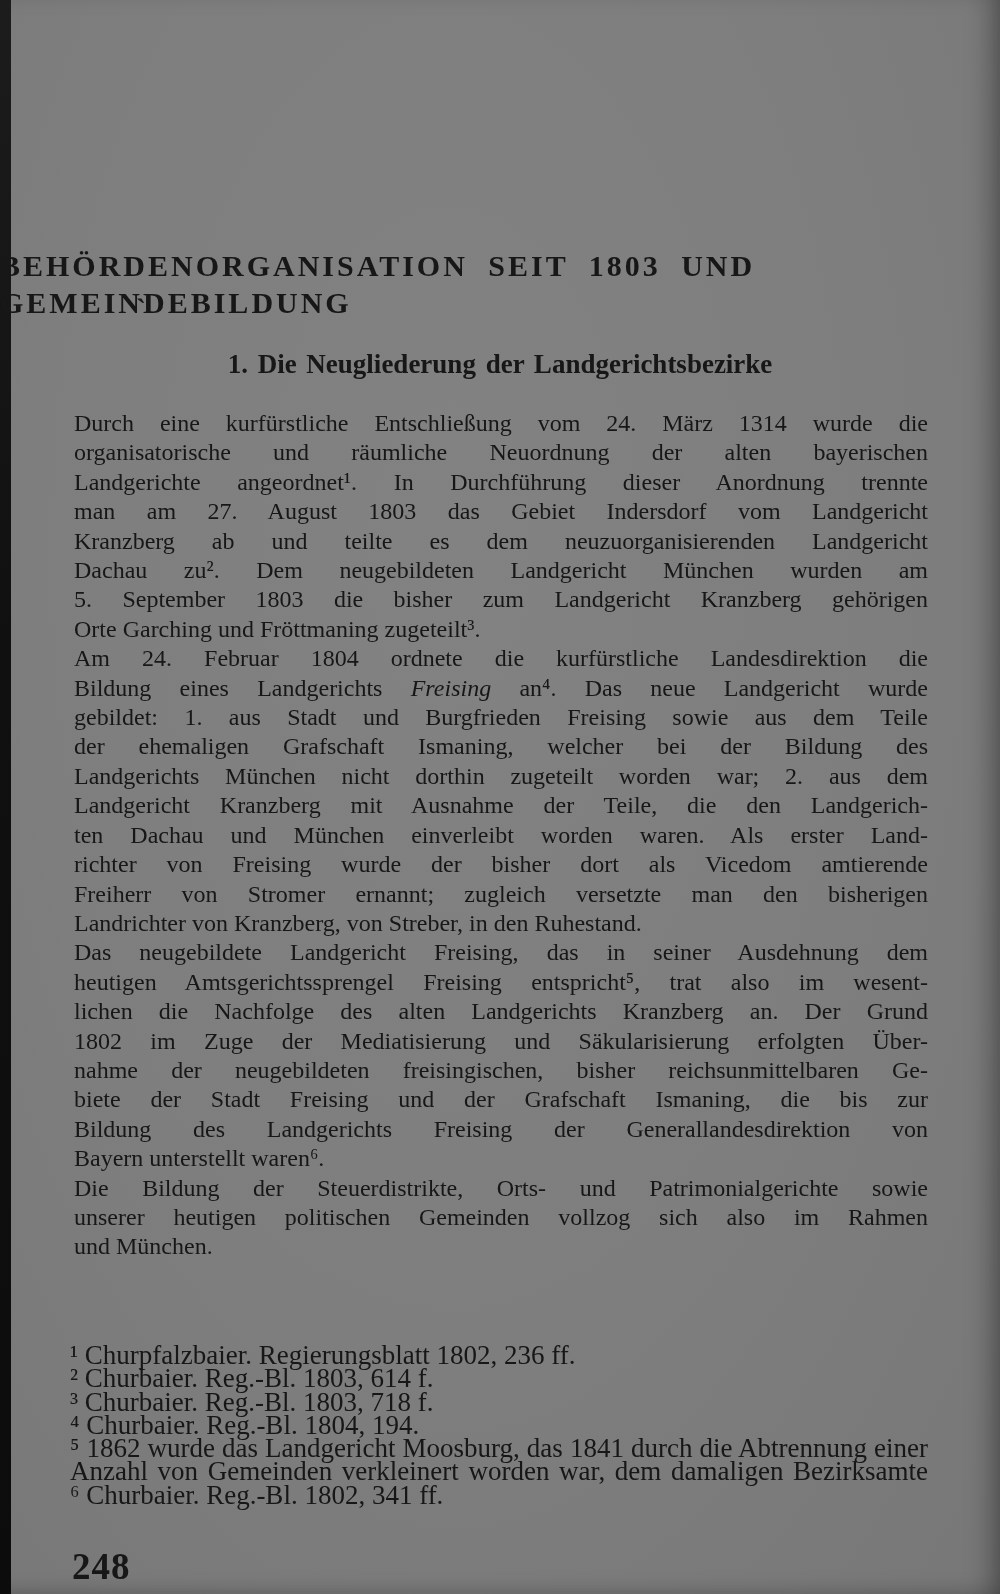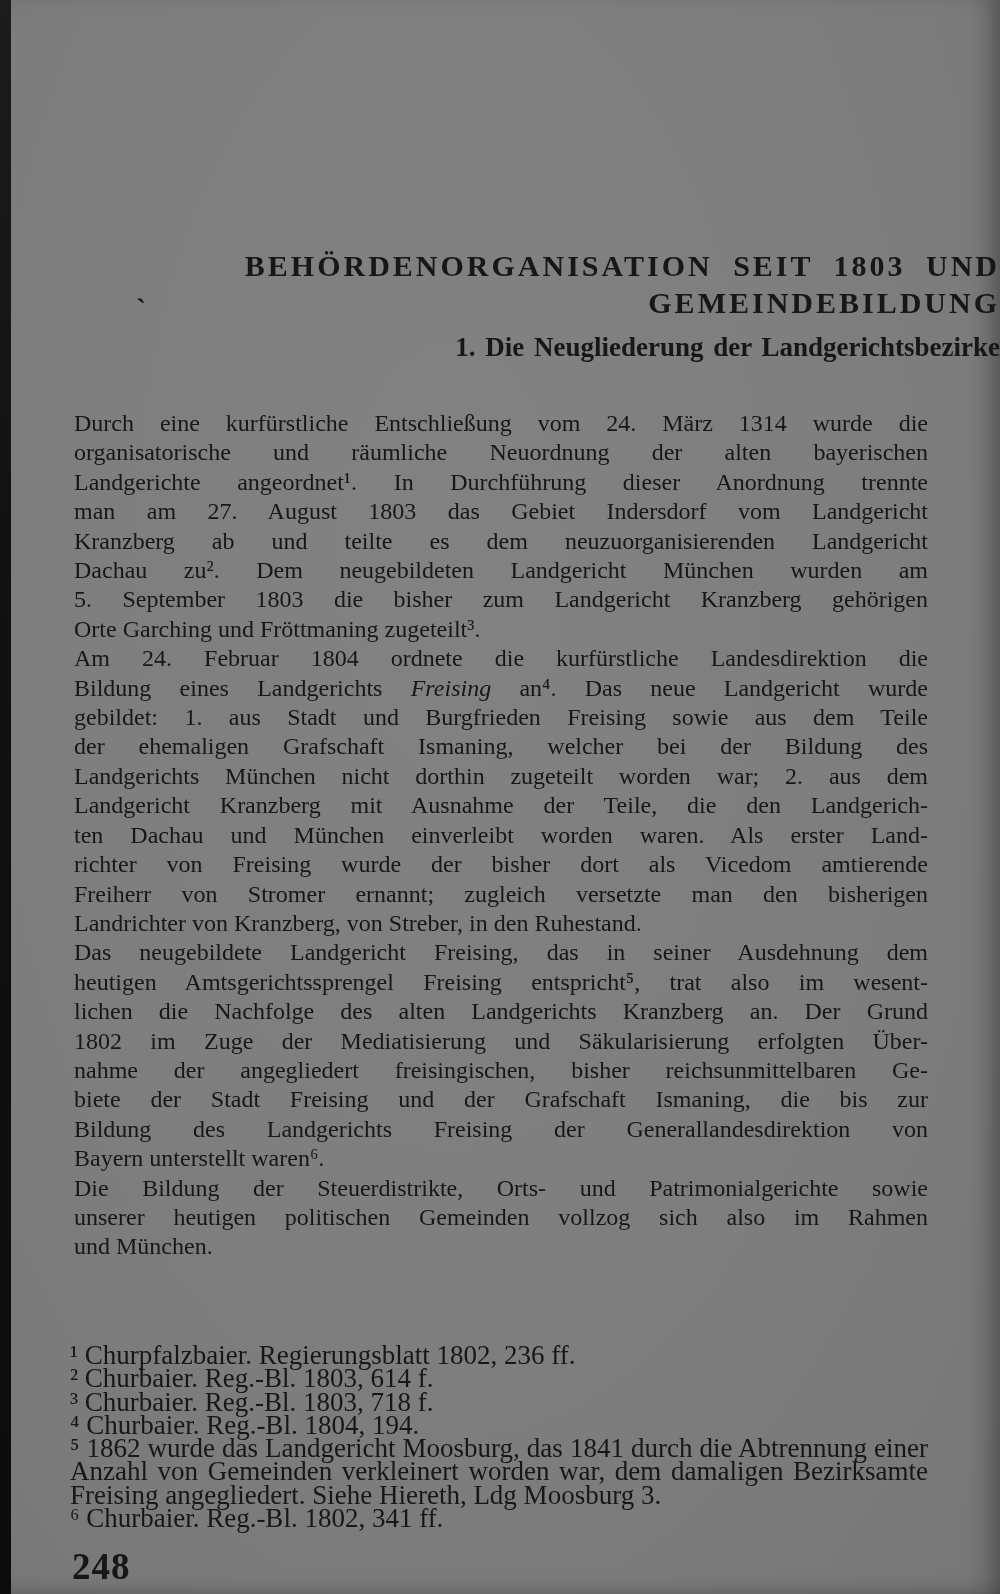--- a/index.html
+++ b/index.html
@@ -22,41 +22,41 @@
     position: absolute;
     left: 0; top: 0;
     width: 11px; height: 100%;
     background: linear-gradient(180deg, #1c1c1c 0%, #101010 40%, #0c0c0c 100%);
   }
 
   .heading {
     position: absolute;
     top: 247px; left: 0;
     width: 100%;
-    text-align: right;
+    text-align: left;
     font-weight: bold;
     line-height: 37px;
     font-size: 30px;
     letter-spacing: 3px;
     word-spacing: 10px;
   }
 
   .stray-mark {
     position: absolute;
     left: 136px; top: 292px;
     font-size: 30px;
     font-weight: bold;
     color: #1a1a1a;
   }
 
   .section-title {
     position: absolute;
-    top: 332px; left: 0;
+    top: 349px; left: 0;
     width: 100%;
-    text-align: right;
+    text-align: center;
     font-size: 27px;
     font-weight: bold;
     word-spacing: 3px;
   }
 
   .body-text {
     position: absolute;
     left: 74px; top: 409px;
     width: 854px;
     font-size: 24px;
@@ -118,35 +118,34 @@
       <div class="line">Landgerichts München nicht dorthin zugeteilt worden war; 2. aus dem</div>
       <div class="line">Landgericht Kranzberg mit Ausnahme der Teile, die den Landgerich-</div>
       <div class="line">ten Dachau und München einverleibt worden waren. Als erster Land-</div>
       <div class="line">richter von Freising wurde der bisher dort als Vicedom amtierende</div>
       <div class="line">Freiherr von Stromer ernannt; zugleich versetzte man den bisherigen</div>
       <div class="line last">Landrichter von Kranzberg, von Streber, in den Ruhestand.</div>
       <div class="line">Das neugebildete Landgericht Freising, das in seiner Ausdehnung dem</div>
       <div class="line">heutigen Amtsgerichtssprengel Freising entspricht⁵, trat also im wesent-</div>
       <div class="line">lichen die Nachfolge des alten Landgerichts Kranzberg an. Der Grund</div>
       <div class="line">1802 im Zuge der Mediatisierung und Säkularisierung erfolgten Über-</div>
-      <div class="line">nahme der angegliedert freisingischen, bisher reichsunmittelbaren Ge-</div>
+      <div class="line">nahme der neugebildeten freisingischen, bisher reichsunmittelbaren Ge-</div>
       <div class="line">biete der Stadt Freising und der Grafschaft Ismaning, die bis zur</div>
       <div class="line">Bildung des Landgerichts Freising der Generallandesdirektion von</div>
       <div class="line last">Bayern unterstellt waren⁶.</div>
       <div class="line">Die Bildung der Steuerdistrikte, Orts- und Patrimonialgerichte sowie</div>
       <div class="line">unserer heutigen politischen Gemeinden vollzog sich also im Rahmen</div>
       <div class="line last">und München.</div>
     </main>
 
   <section class="footnotes" id="footnotes">
       <div class="line last">¹ Churpfalzbaier. Regierungsblatt 1802, 236 ff.</div>
       <div class="line last">² Churbaier. Reg.-Bl. 1803, 614 f.</div>
       <div class="line last">³ Churbaier. Reg.-Bl. 1803, 718 f.</div>
       <div class="line last">⁴ Churbaier. Reg.-Bl. 1804, 194.</div>
       <div class="line">⁵ 1862 wurde das Landgericht Moosburg, das 1841 durch die Abtrennung einer</div>
       <div class="line">Anzahl von Gemeinden verkleinert worden war, dem damaligen Bezirksamte</div>
-      <div class="line last">Freising angegliedert. Siehe Hiereth, Ldg Moosburg 3.</div>
       <div class="line last">⁶ Churbaier. Reg.-Bl. 1802, 341 ff.</div>
     </section>
 
   <div class="page-number">248</div>
 
 </div>
 
 </body></html>

